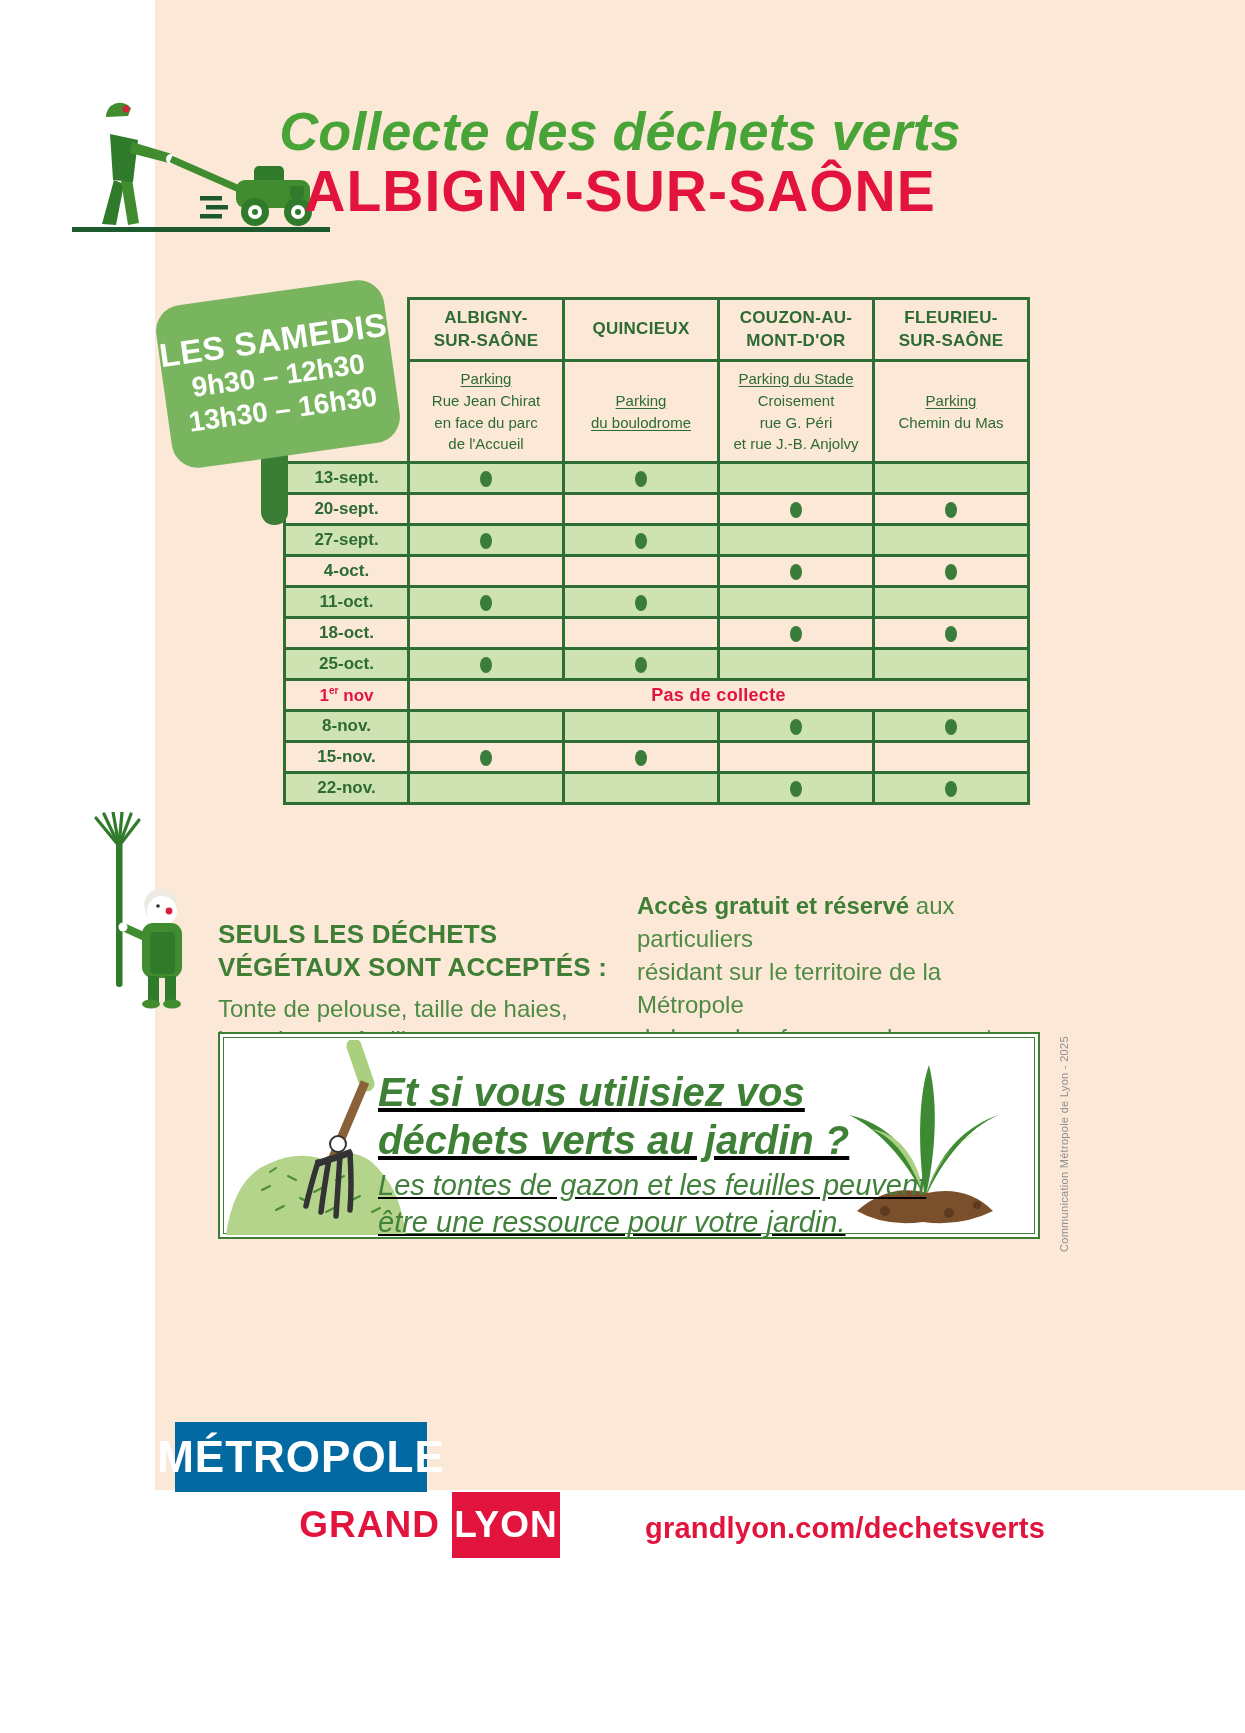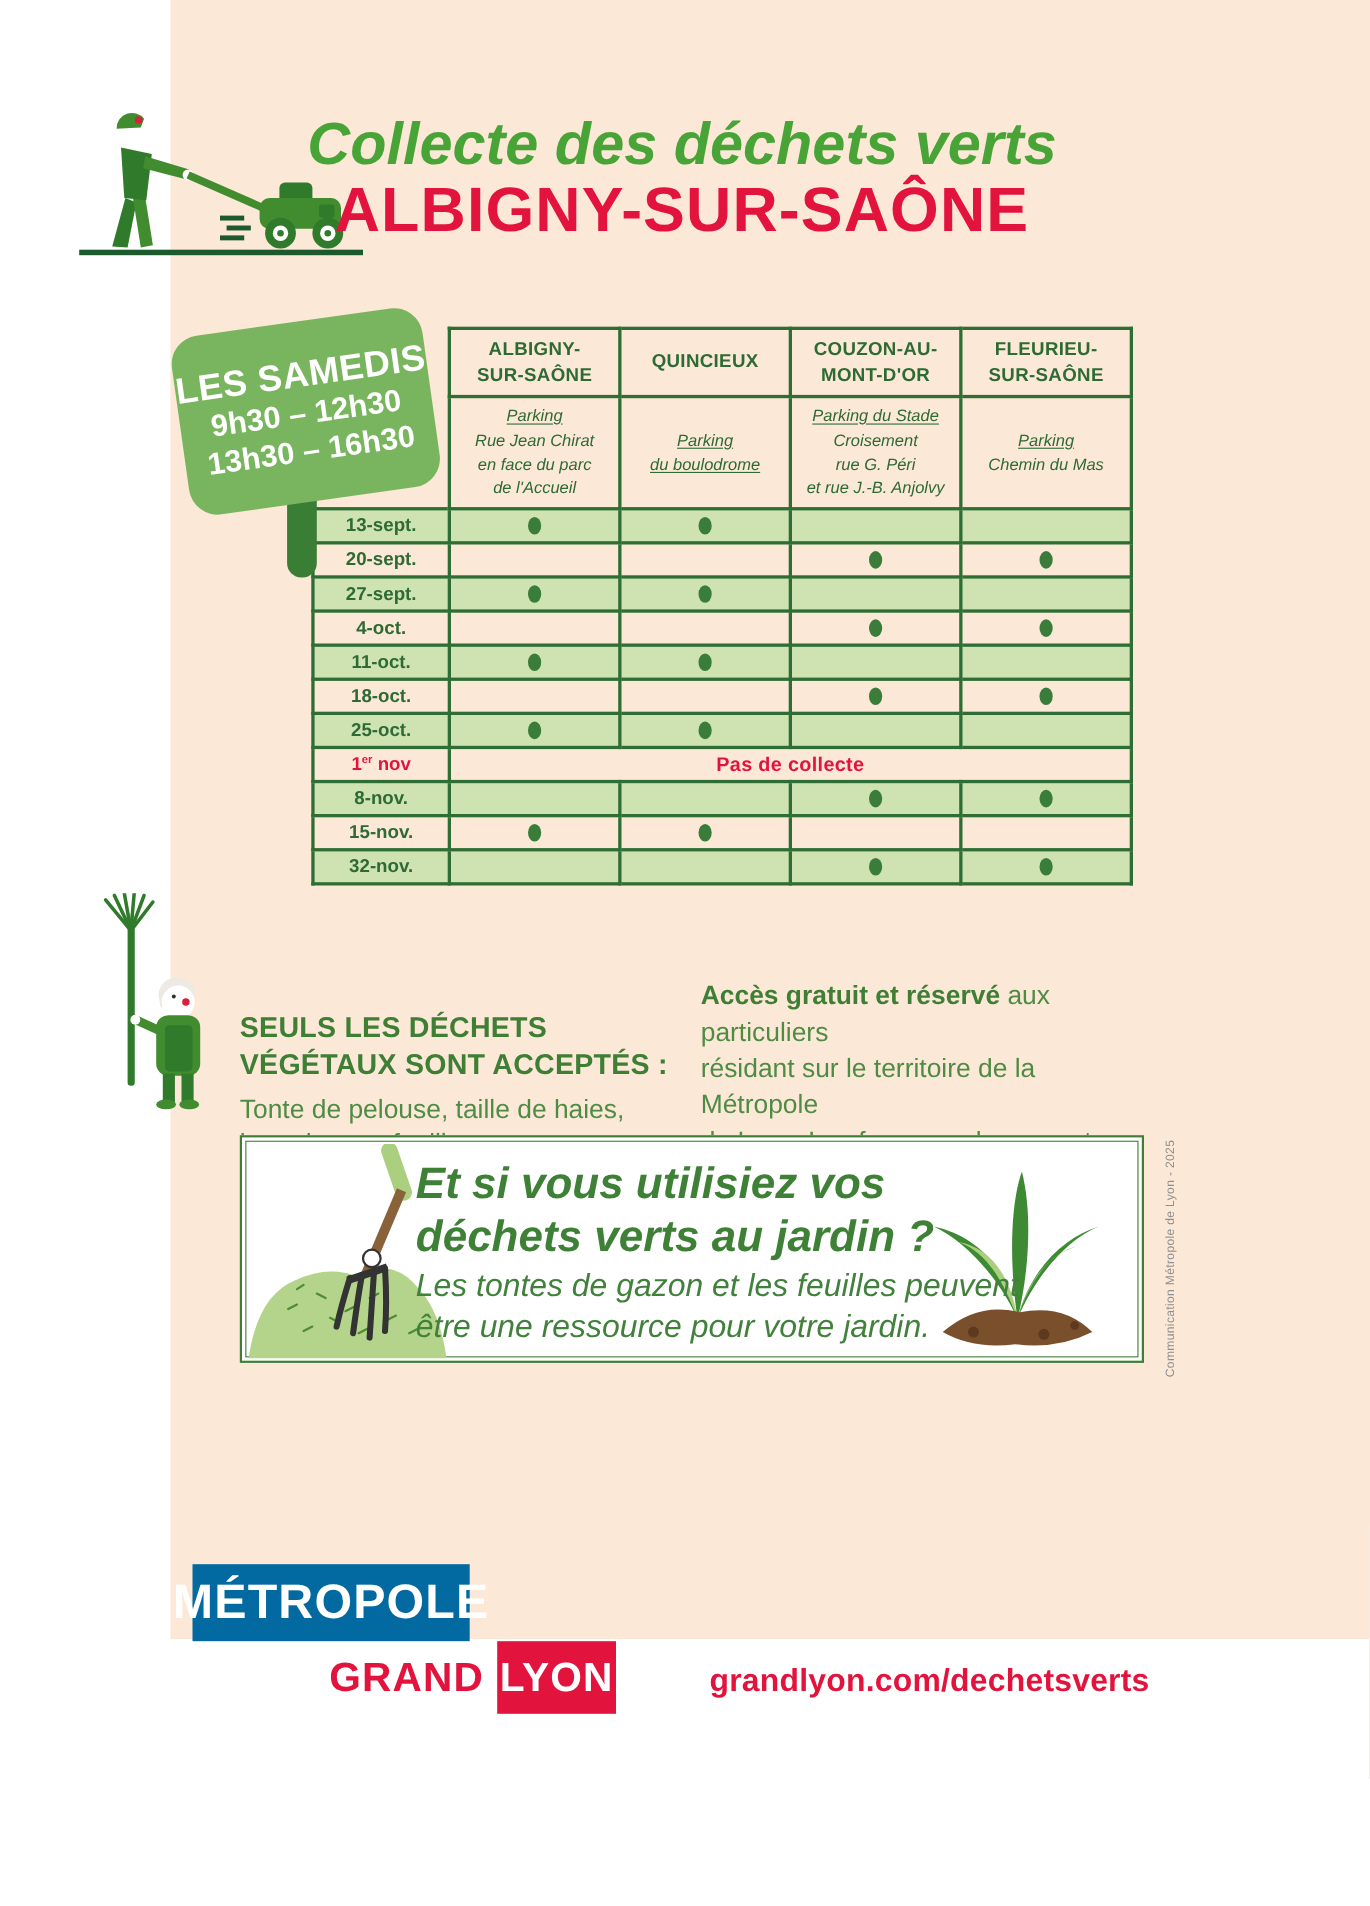--- a/index.html
+++ b/index.html
@@ -23,21 +23,21 @@
         align-items:center;justify-content:center;color:#fff;z-index:6;}
   .sign .days{font-size:33px;font-weight:bold;letter-spacing:.5px;}
   .sign .hours{font-size:28px;font-weight:bold;line-height:1.2;}
 
   
   table.sched{position:absolute;left:283px;top:297px;border-collapse:collapse;table-layout:fixed;z-index:1;}
   table.sched th,table.sched td{border:3px solid #2e6e35;padding:0;}
   table.sched .ghost{border:none;background:transparent;}
   .commune{height:59px;font-weight:bold;font-size:17px;line-height:1.3;color:#2d6a34;
            text-align:center;letter-spacing:.3px;vertical-align:middle;}
-  .loc{height:99px;font-size:15px;line-height:1.45;color:#2d6a34;text-align:center;vertical-align:middle;font-style:italic;}
+  .loc{height:99px;font-size:15px;line-height:1.45;color:#2d6a34;text-align:center;vertical-align:middle;}
   .loc .u{text-decoration:underline;text-underline-offset:2px;}
   table.sched tbody td{height:28px;}
   table.sched tbody tr:nth-child(odd) td{background:#cfe3b2;}
   table.sched tbody tr:nth-child(even) td{background:#fce8d6;}
   .date{font-weight:bold;font-size:17px;color:#2d6a34;text-align:center;}
   .date.red{color:#e2143e;}
   .date sup{font-size:60%;}
   .dotcell{text-align:center;vertical-align:middle;}
   .dot{display:inline-block;width:12px;height:16px;border-radius:50%;background:#3a7c39;vertical-align:middle;}
   .nocollect{color:#e2143e;font-weight:bold;font-size:18px;text-align:center;letter-spacing:.3px;}
@@ -47,21 +47,21 @@
   .info-left{position:absolute;left:218px;top:890px;width:430px;margin-top:28px;}
   .info-left .hd{font-size:26px;font-weight:bold;color:#3e7e35;line-height:1.28;letter-spacing:.2px;}
   .info-left .bd{font-size:24px;color:#4e8b44;line-height:1.32;margin-top:8px;}
   .info-right{position:absolute;left:637px;top:890px;width:410px;font-size:24px;color:#4e8b44;line-height:1.37;}
   .info-right b{color:#3e7e35;}
 
   
   .banner{position:absolute;left:218px;top:1032px;width:822px;height:207px;background:#fff;
           border:2px solid #3e7e35;box-sizing:border-box;}
   .banner-inner{position:absolute;inset:3px;border:1px solid #3e7e35;}
-  .banner-text{position:absolute;left:158px;top:18px;width:600px;}
+  .banner-text{position:absolute;left:158px;top:34px;width:600px;text-decoration:underline;}
   .banner-text .t1{font-size:40px;font-weight:bold;font-style:italic;color:#3e8035;line-height:1.2;}
   .banner-text .t2{font-size:29px;font-style:italic;color:#41813c;line-height:1.28;margin-top:3px;}
   .fork{position:absolute;left:6px;bottom:2px;width:235px;height:195px;}
   .plant{position:absolute;right:26px;bottom:6px;width:175px;height:190px;}
 
   .credit{position:absolute;left:1058px;top:1052px;height:200px;writing-mode:vertical-rl;
           transform:rotate(180deg);font-size:11px;color:#8f8f8f;letter-spacing:.3px;white-space:nowrap;}
 
   
   .logo-metropole{position:absolute;left:175px;top:1422px;width:252px;height:70px;background:#0369a1;
@@ -202,21 +202,21 @@
           <td class="dotcell"><span class="dot"></span></td>
         </tr>
         <tr>
           <td class="date">15-nov.</td>
           <td class="dotcell"><span class="dot"></span></td>
           <td class="dotcell"><span class="dot"></span></td>
           <td class="dotcell"></td>
           <td class="dotcell"></td>
         </tr>
         <tr>
-          <td class="date">32-nov.</td>
+          <td class="date">22-nov.</td>
           <td class="dotcell"></td>
           <td class="dotcell"></td>
           <td class="dotcell"><span class="dot"></span></td>
           <td class="dotcell"><span class="dot"></span></td>
         </tr>
       </tbody>
   </table>
 
   <svg class="gardener" viewBox="0 0 115 205">
     <g stroke="#2f7a2b" stroke-width="3.2" stroke-linecap="round">

